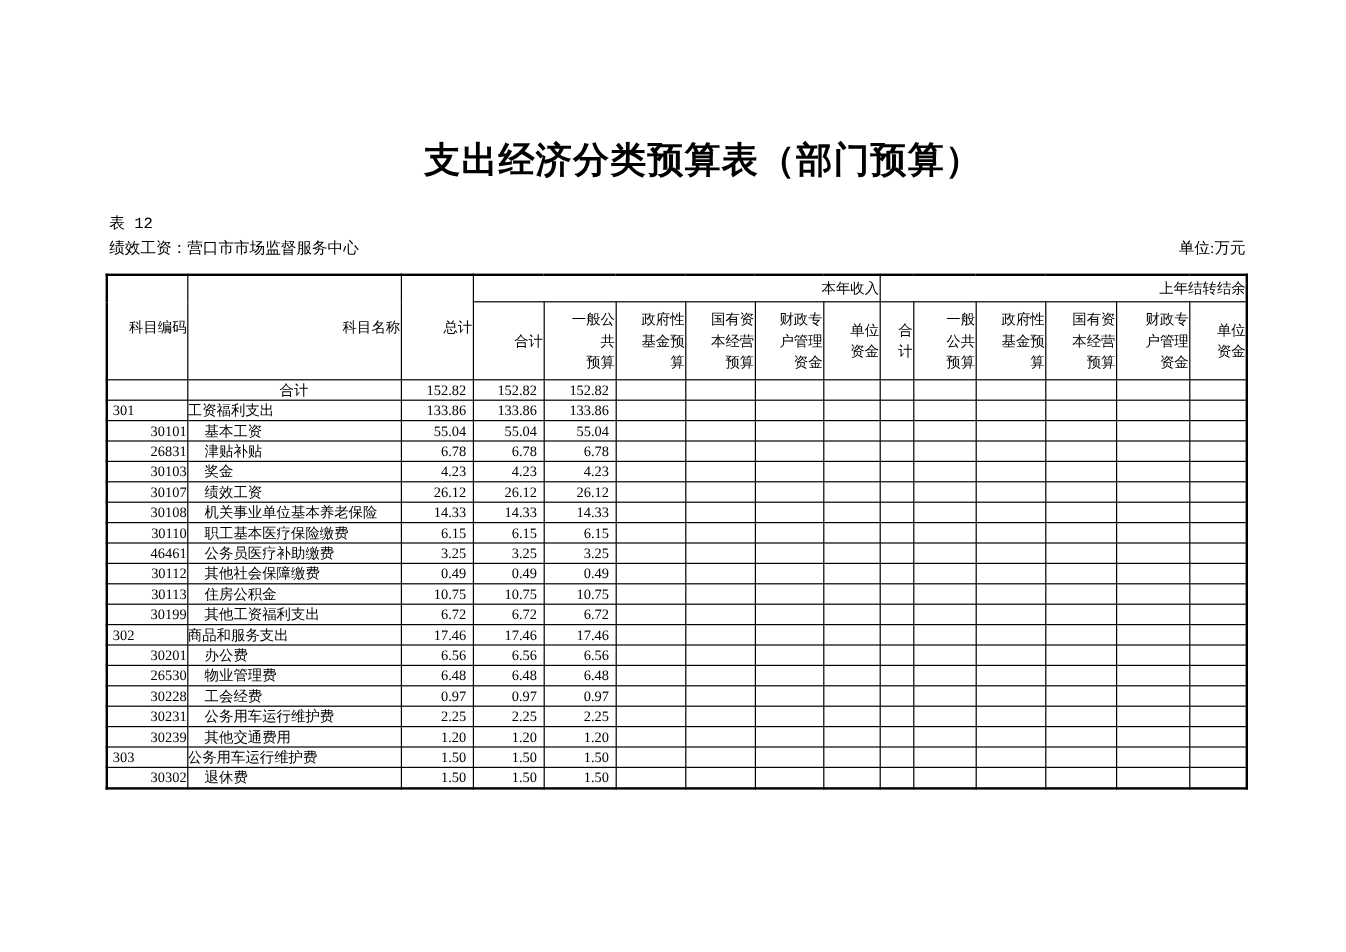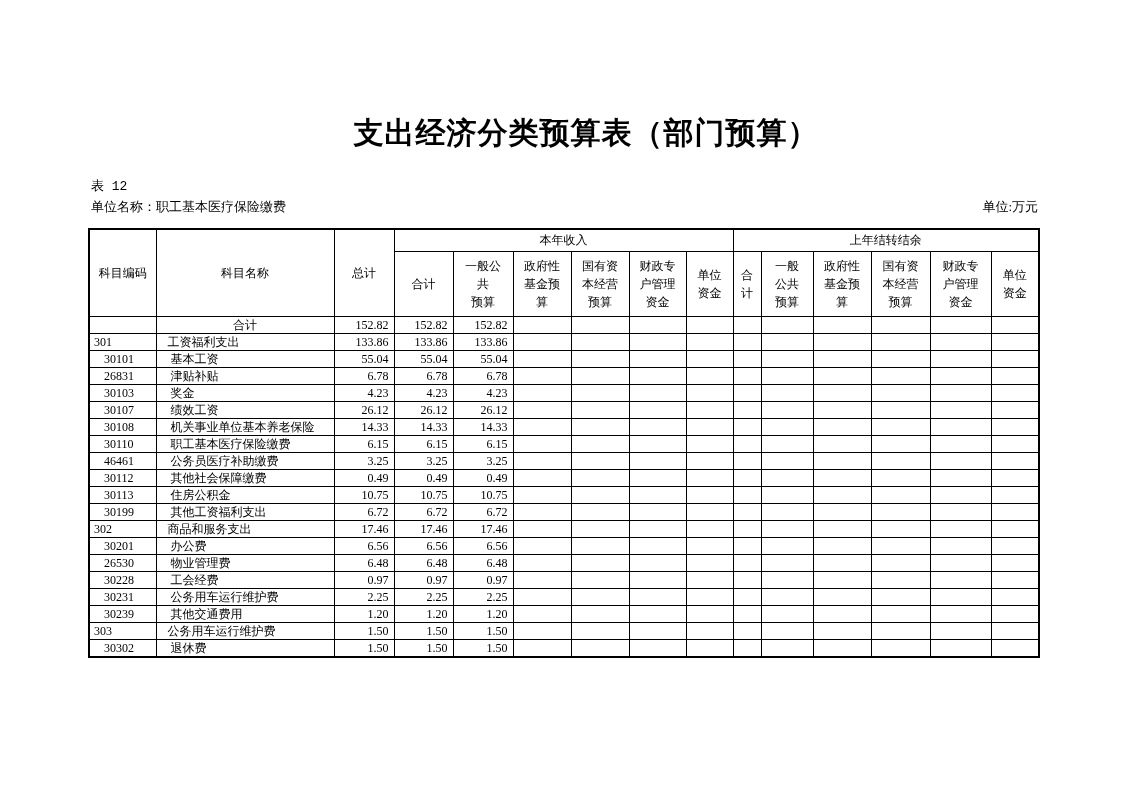--- a/index.html
+++ b/index.html
@@ -55,50 +55,50 @@
     border: 2px solid #000;
     font-size: 12px;
   }
   table.budget th, table.budget td {
     border: 1px solid #000;
     padding: 0;
     font-weight: normal;
     overflow: hidden;
   }
   thead th {
-    text-align: center;
+    text-align: right;
     vertical-align: middle;
     white-space: pre-line;
   }
   tr.grp-row th { height: 21px; line-height: 21px; }
   tr.sub-row th { height: 64px; line-height: 1.5; }
   tbody td {
     height: 16px;
     line-height: 16px;
     white-space: nowrap;
   }
   tbody td.num  { text-align: right; padding-right: 5px; }
   tbody td.code { text-align: left;  padding-left: 4px; }
-  tbody td.code.l2 { padding-left: 14px; }
-  tbody td.name { text-align: left;  padding-left: 11px; }
+  tbody td.code.l2 { padding-left: 14px; text-align: right; }
+  tbody td.name { text-align: left;  padding-left: 0; }
   tbody td.name.l2 { padding-left: 14px; }
   tbody td.name.center { text-align: center; padding-left: 0; }
 </style>
 </head>
 <body>
 
 <div class="page">
 
   <div class="title">支出经济分类预算表（部门预算）</div>
 
   <div class="table-no">表 12</div>
 
   <div class="meta-line">
     <span class="right">单位:万元</span>
-    <span>单位名称：职工基本医疗保险缴费</span>
+    <span>绩效工资：营口市市场监督服务中心</span>
   </div>
 
   <table class="budget">
     <colgroup>
       <col style="width:67px">
         <col style="width:178px">
         <col style="width:60px">
       <col style="width:59px">
         <col style="width:60px">
         <col style="width:58px">

